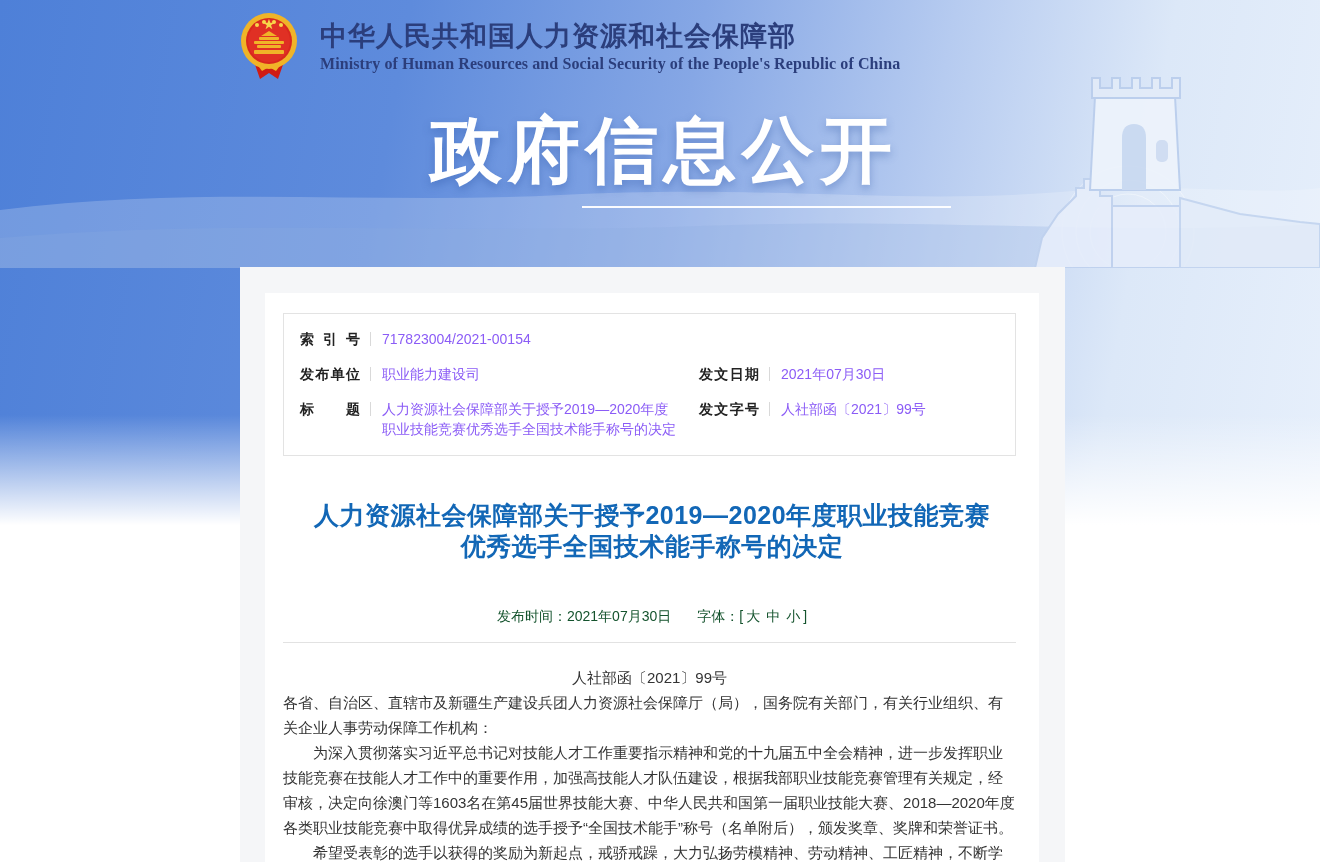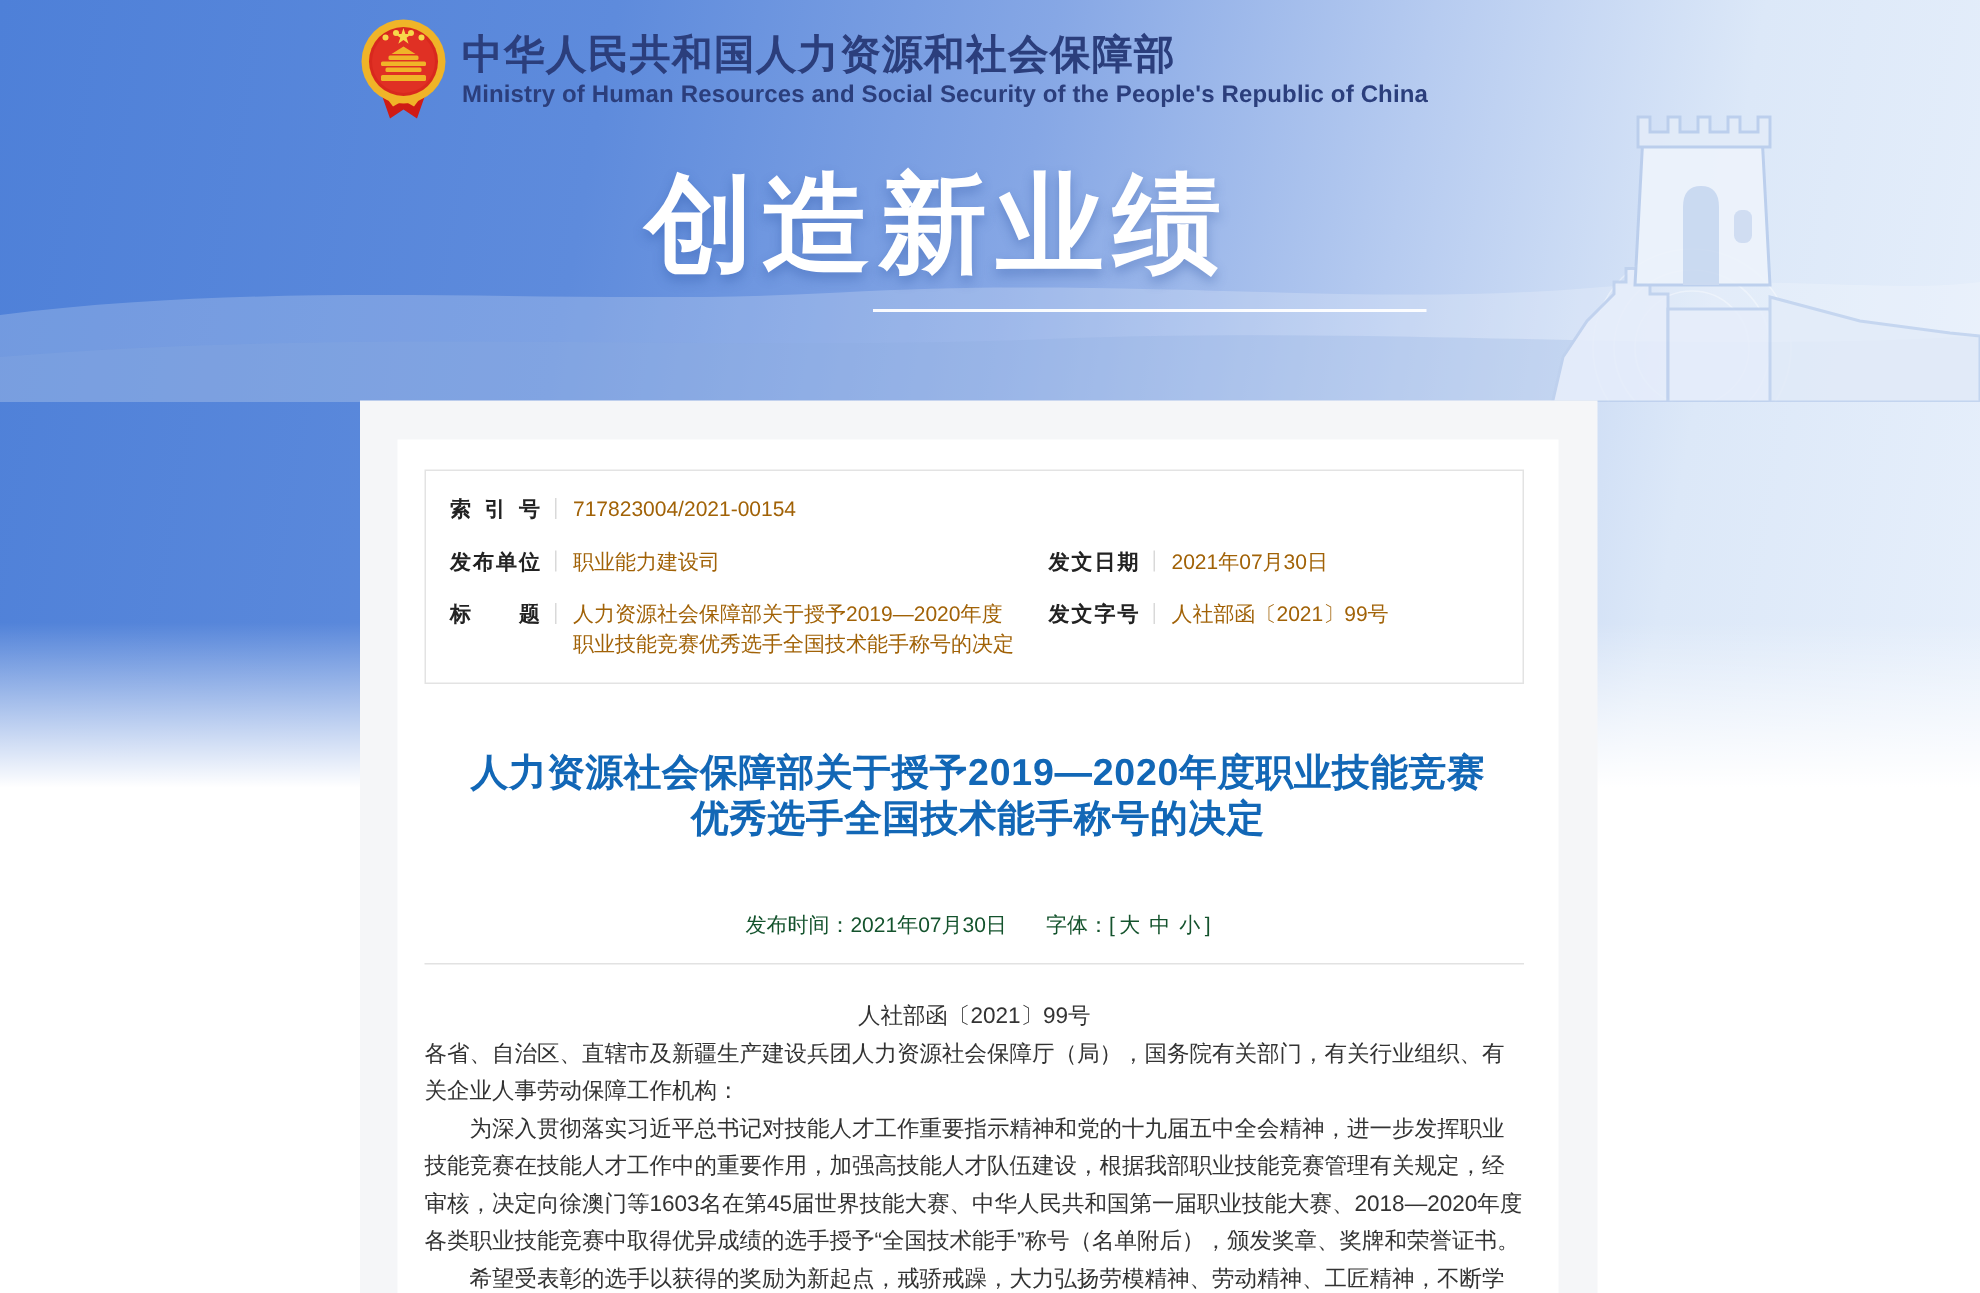--- a/index.html
+++ b/index.html
@@ -11,21 +11,21 @@
       linear-gradient(to bottom, rgba(255,255,255,0) 0px, rgba(255,255,255,0) 415px, #ffffff 525px),
       linear-gradient(100deg, #4e80d8 0%, #5e8bdc 28%, #86a7e5 48%, #b6cbf0 65%, #dce8f8 80%, #e9f1fc 100%);
   }
 
   
   .banner { position:absolute; left:0; top:0; width:1320px; height:268px; }
   .banner-art { position:absolute; left:0; top:0; width:1320px; height:268px; pointer-events:none; }
 
   .brand { position:absolute; left:240px; top:11px; display:flex; align-items:center; cursor:pointer; }
   .emblem { width:58px; height:70px; flex:0 0 auto; }
-  .brand-text { margin-left:10px; color:#2b3e7c; }
+  .brand-text { margin-left:22px; color:#2b3e7c;font-family:Liberation Serif, serif; }
   .brand-cn { font-size:27px; font-weight:bold; letter-spacing:1px; line-height:32px; }
   .brand-en { font-size:16px; font-weight:bold; letter-spacing:0.1px; margin-top:3px; }
 
   .banner-title { position:absolute; left:430px; top:104px; font-size:72px; font-weight:bold;
     color:#ffffff; letter-spacing:6px; line-height:92px;
     text-shadow:0 4px 8px rgba(38,78,158,0.35); }
   .banner-underline { position:absolute; left:582px; top:206px; width:369px; height:2px;
     background:#ffffff; opacity:0.95; }
 
   
@@ -33,21 +33,21 @@
     background:#f5f6f8; }
   .inner-card { position:absolute; left:25px; top:26px; width:774px; height:700px;
     background:#ffffff; }
 
   
   .meta-box { margin:20px 23px 0 18px; border:1px solid #e3e3e3; padding:7px 0 9px 0; }
   .meta-row { display:flex; align-items:flex-start; padding:8px 0 7px 16px; }
   .m-label { flex:0 0 60px; font-size:14px; font-weight:bold; color:#222;
     text-align:justify; text-align-last:justify; line-height:20px; }
   .m-sep { flex:0 0 auto; width:1px; height:14px; background:#d9d9d9; margin:3px 11px 0 10px; }
-  .m-val { font-size:14px; color:#a16207; line-height:20px; }
+  .m-val { font-size:14px; color:#8b5cf6; line-height:20px; }
   .m-left { flex:0 0 399px; display:flex; }
   .m-right { flex:1 1 auto; display:flex; }
   .m-left .m-val { width:300px; }
 
   
   .doc-title { margin:44px auto 0 auto; max-width:680px; text-align:center;
     color:#1267b6; font-size:25px; font-weight:bold; line-height:31px; letter-spacing:0.5px; }
   .pub-line { margin-top:46px; text-align:center; font-size:14px; color:#14532d; }
   .pub-line .gap { display:inline-block; width:26px; }
   .font-link { cursor:pointer; padding:0 3px; }
@@ -111,21 +111,21 @@
             <rect x="14" y="39" width="30" height="4" rx="1"></rect>
           </g>
         </svg>
       </div>
       <div class="brand-text">
         <div class="brand-cn">中华人民共和国人力资源和社会保障部</div>
         <div class="brand-en">Ministry of Human Resources and Social Security of the People's Republic of China</div>
       </div>
     </div>
 
-    <div class="banner-title">创造新业绩</div>
+    <div class="banner-title">政府信息公开</div>
     <div class="banner-underline"></div>
   </div>
 
   <div class="outer-card">
     <div class="inner-card">
 
       <div class="meta-box">
 
         <div class="meta-row">
           <div class="m-left">

